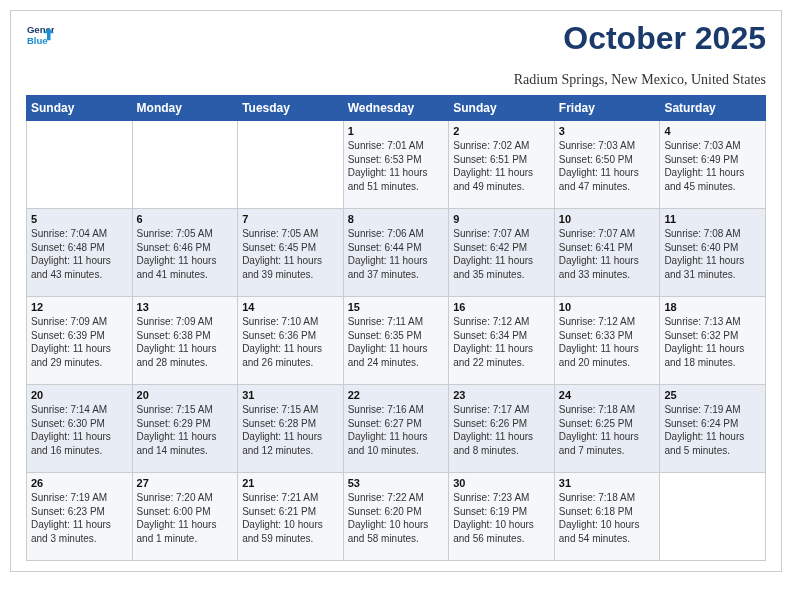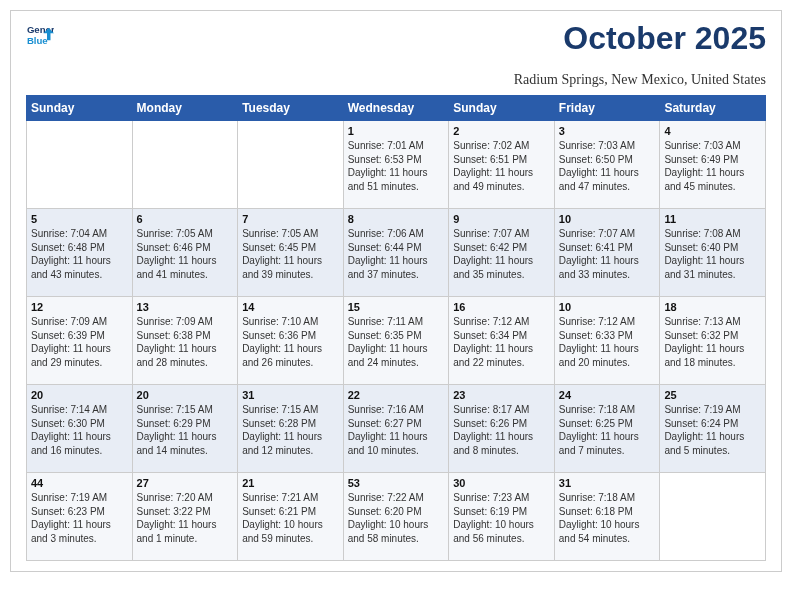--- a/index.html
+++ b/index.html
@@ -281,21 +281,21 @@
           </td>
           <td>
             <div class="day-num">22</div>
             <div class="day-info">Sunrise: 7:16 AM
 Sunset: 6:27 PM
 Daylight: 11 hours
 and 10 minutes.</div>
           </td>
           <td>
             <div class="day-num">23</div>
-            <div class="day-info">Sunrise: 8:17 AM
+            <div class="day-info">Sunrise: 7:17 AM
 Sunset: 6:26 PM
 Daylight: 11 hours
 and 8 minutes.</div>
           </td>
           <td>
             <div class="day-num">24</div>
             <div class="day-info">Sunrise: 7:18 AM
 Sunset: 6:25 PM
 Daylight: 11 hours
 and 7 minutes.</div>
@@ -303,30 +303,30 @@
           <td>
             <div class="day-num">25</div>
             <div class="day-info">Sunrise: 7:19 AM
 Sunset: 6:24 PM
 Daylight: 11 hours
 and 5 minutes.</div>
           </td>
         </tr>
         <tr>
           <td>
-            <div class="day-num">44</div>
+            <div class="day-num">26</div>
             <div class="day-info">Sunrise: 7:19 AM
 Sunset: 6:23 PM
 Daylight: 11 hours
 and 3 minutes.</div>
           </td>
           <td>
             <div class="day-num">27</div>
             <div class="day-info">Sunrise: 7:20 AM
-Sunset: 3:22 PM
+Sunset: 6:00 PM
 Daylight: 11 hours
 and 1 minute.</div>
           </td>
           <td>
             <div class="day-num">21</div>
             <div class="day-info">Sunrise: 7:21 AM
 Sunset: 6:21 PM
 Daylight: 10 hours
 and 59 minutes.</div>
           </td>

